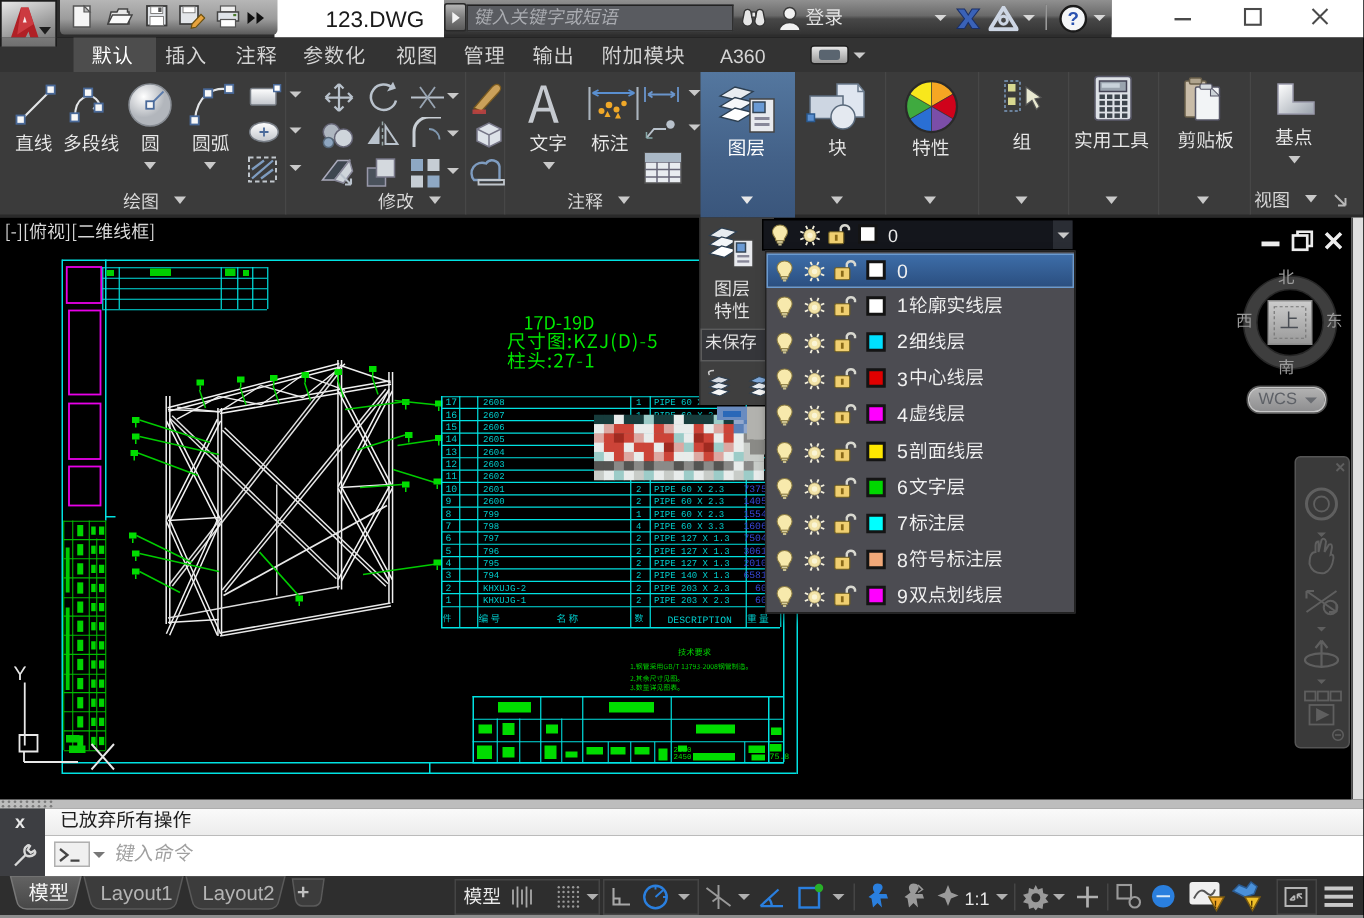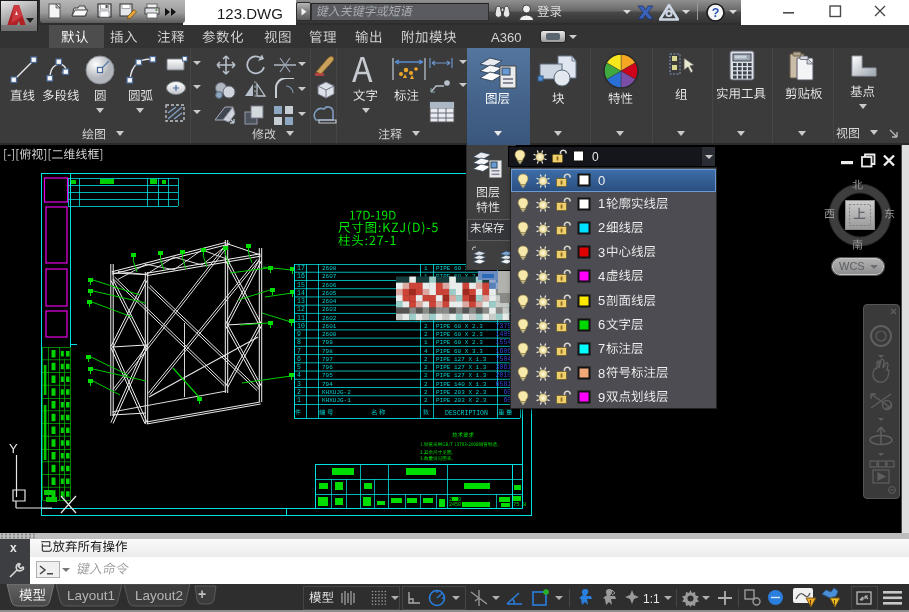--- a/index.html
+++ b/index.html
@@ -110,21 +110,21 @@
     </svg>
 <svg class="abs" style="left:309px;top:30px" width="30" height="18" viewBox="0 0 30 18">
       <path transform="translate(0,11.9)" d="M2.8 -5.9V1.1H3.9V0.6H10.4V1.1H11.4V-2.3H3.9V-3.2H10.7V-5.9ZM10.4 -0.2H3.9V-1.5H10.4ZM5.9 -8.4C6.1 -8.1 6.2 -7.8 6.4 -7.5H1.4V-5.3H2.3V-6.8H11.3V-5.3H12.4V-7.5H7.4C7.3 -7.9 7 -8.3 6.8 -8.6ZM3.9 -5.1H9.7V-4H3.9ZM2.3 -11.4C1.9 -10.2 1.3 -9.1 0.6 -8.3C0.8 -8.2 1.3 -8 1.5 -7.8C1.8 -8.3 2.2 -8.9 2.6 -9.5H3.5C3.8 -9 4.1 -8.4 4.2 -8L5.1 -8.3C5 -8.6 4.7 -9.1 4.5 -9.5H6.5V-10.2H2.9C3 -10.6 3.1 -10.9 3.2 -11.2ZM8 -11.4C7.7 -10.4 7.2 -9.4 6.6 -8.8C6.9 -8.7 7.3 -8.5 7.5 -8.3C7.8 -8.6 8 -9 8.3 -9.5H9.2C9.6 -9 10 -8.3 10.2 -8L11 -8.3C10.9 -8.6 10.6 -9.1 10.3 -9.5H12.7V-10.2H8.6C8.7 -10.5 8.9 -10.9 9 -11.2Z M20.4 -7.3H22.5V-5.5H20.4ZM23.4 -7.3H25.4V-5.5H23.4ZM20.4 -9.8H22.5V-8.1H20.4ZM23.4 -9.8H25.4V-8.1H23.4ZM18.3 -0.3V0.6H27.1V-0.3H23.4V-2.2H26.6V-3.1H23.4V-4.7H26.4V-10.7H19.5V-4.7H22.4V-3.1H19.3V-2.2H22.4V-0.3ZM14.5 -1.4 14.7 -0.3C15.9 -0.7 17.5 -1.2 18.9 -1.7L18.8 -2.7L17.3 -2.2V-5.6H18.6V-6.5H17.3V-9.5H18.8V-10.4H14.6V-9.5H16.3V-6.5H14.8V-5.6H16.3V-1.9C15.6 -1.7 15 -1.5 14.5 -1.4Z" fill="#d4d4d4"></path>
     </svg>
 <svg class="abs" style="left:355px;top:30px" width="30" height="18" viewBox="0 0 30 18">
       <path transform="translate(0,11.9)" d="M9.9 -6V-1.1H10.7V-6ZM11.6 -6.5V-0.1C11.6 0.1 11.6 0.1 11.4 0.1C11.2 0.1 10.7 0.1 10.1 0.1C10.2 0.4 10.3 0.7 10.4 1C11.2 1 11.7 0.9 12 0.8C12.4 0.7 12.4 0.4 12.4 -0.1V-6.5ZM1 -4.5C1.1 -4.6 1.5 -4.6 1.9 -4.6H3V-2.8C2.1 -2.6 1.2 -2.4 0.6 -2.3L0.8 -1.3L3 -1.8V1.1H3.8V-2.1L5 -2.4L4.9 -3.2L3.8 -3V-4.6H4.9V-5.6H3.8V-7.6H3V-5.6H1.8C2.1 -6.5 2.5 -7.6 2.7 -8.8H5V-9.7H2.9C3 -10.2 3.1 -10.7 3.2 -11.2L2.2 -11.3C2.2 -10.8 2.1 -10.2 2 -9.7H0.6V-8.8H1.8C1.6 -7.7 1.4 -6.8 1.2 -6.4C1 -5.8 0.9 -5.4 0.6 -5.3C0.8 -5.1 0.9 -4.6 1 -4.5ZM8.9 -11.4C8 -10 6.3 -8.6 4.7 -7.9C4.9 -7.7 5.2 -7.4 5.4 -7.1C5.7 -7.3 6.1 -7.5 6.4 -7.7V-7.2H11.4V-7.8C11.8 -7.6 12.1 -7.4 12.5 -7.2C12.6 -7.5 12.9 -7.8 13.1 -8C11.7 -8.7 10.4 -9.4 9.4 -10.6L9.7 -11ZM6.8 -8C7.6 -8.6 8.3 -9.2 8.9 -9.9C9.6 -9.2 10.3 -8.5 11.2 -8ZM8.3 -5.5V-4.4H6.4V-5.5ZM5.6 -6.3V1H6.4V-1.8H8.3V0C8.3 0.1 8.3 0.2 8.2 0.2C8 0.2 7.7 0.2 7.2 0.2C7.4 0.4 7.5 0.8 7.5 1C8.1 1 8.5 1 8.8 0.9C9.1 0.7 9.1 0.4 9.1 0V-6.3ZM6.4 -3.6H8.3V-2.5H6.4Z M15.4 -4.6V0.3H25V1.1H26.1V-4.6H25V-0.7H21.3V-5.5H25.5V-10.1H24.4V-6.4H21.3V-11.3H20.2V-6.4H17.1V-10.1H16V-5.5H20.2V-0.7H16.5V-4.6Z" fill="#d4d4d4"></path>
     </svg>
 <svg class="abs" style="left:401px;top:30px" width="58" height="18" viewBox="0 0 58 18">
       <path transform="translate(0,11.9)" d="M7.7 -5.6C8.2 -4.6 8.9 -3.3 9.1 -2.5L10 -2.9C9.7 -3.7 9.1 -5 8.5 -5.9ZM10.8 -11.2V-8.2H7.5V-7.3H10.8V-0.2C10.8 0 10.7 0.1 10.5 0.1C10.3 0.1 9.7 0.1 9 0.1C9.1 0.3 9.3 0.8 9.3 1.1C10.3 1.1 10.9 1 11.3 0.9C11.7 0.7 11.8 0.4 11.8 -0.2V-7.3H13V-8.2H11.8V-11.2ZM7 -11.3C6.4 -9.4 5.4 -7.4 4.3 -6.2C4.5 -6 4.8 -5.5 4.9 -5.3C5.3 -5.7 5.6 -6.2 5.9 -6.7V1H6.8V-8.3C7.2 -9.2 7.6 -10.1 7.9 -11.1ZM1.1 -10.8V1.1H2V-9.8H3.7C3.4 -8.9 3.1 -7.7 2.7 -6.7C3.6 -5.5 3.8 -4.6 3.8 -3.8C3.8 -3.4 3.7 -3 3.5 -2.8C3.4 -2.8 3.3 -2.7 3.1 -2.7C3 -2.7 2.7 -2.7 2.4 -2.7C2.6 -2.5 2.7 -2.1 2.7 -1.8C3 -1.8 3.3 -1.8 3.5 -1.9C3.8 -1.9 4 -2 4.2 -2.1C4.5 -2.4 4.7 -3 4.7 -3.7C4.7 -4.6 4.5 -5.6 3.6 -6.8C4 -7.9 4.5 -9.3 4.8 -10.4L4.2 -10.8L4 -10.8Z M21.7 -9.7V0.9H22.7V-0.1H25.3V0.8H26.3V-9.7ZM22.7 -1.1V-8.7H25.3V-1.1ZM16.6 -11.2 16.6 -8.8H14.7V-7.8H16.6C16.5 -4.4 16.1 -1.4 14.4 0.4C14.6 0.6 15 0.9 15.2 1.1C17 -0.9 17.5 -4.1 17.6 -7.8H19.6C19.5 -2.6 19.4 -0.7 19.1 -0.4C19 -0.2 18.9 -0.1 18.7 -0.1C18.4 -0.1 17.8 -0.1 17.2 -0.2C17.4 0.1 17.5 0.5 17.5 0.8C18.1 0.9 18.7 0.9 19.1 0.8C19.5 0.8 19.8 0.6 20 0.3C20.4 -0.3 20.5 -2.3 20.6 -8.3C20.6 -8.4 20.6 -8.8 20.6 -8.8H17.6L17.6 -11.2Z M34.4 -5.6H39.1V-4.7H34.4ZM34.4 -7.3H39.1V-6.4H34.4ZM37.9 -11.3V-10.2H35.8V-11.3H34.8V-10.2H32.9V-9.4H34.8V-8.3H35.8V-9.4H37.9V-8.3H38.9V-9.4H40.8V-10.2H38.9V-11.3ZM33.4 -8.1V-3.9H36.2C36.1 -3.5 36.1 -3.1 36 -2.8H32.6V-1.9H35.7C35.2 -0.9 34.2 -0.2 32.2 0.3C32.4 0.5 32.7 0.9 32.8 1.1C35.1 0.5 36.2 -0.5 36.7 -1.9C37.4 -0.4 38.7 0.6 40.4 1.1C40.6 0.8 40.8 0.4 41 0.2C39.5 -0.1 38.4 -0.8 37.7 -1.9H40.7V-2.8H37C37.1 -3.1 37.1 -3.5 37.2 -3.9H40.1V-8.1ZM30.4 -11.3V-8.7H28.7V-7.8H30.4V-7.8C30 -5.9 29.2 -3.8 28.4 -2.7C28.6 -2.4 28.9 -2 29 -1.7C29.5 -2.5 30 -3.7 30.4 -5V1.1H31.3V-5.9C31.7 -5.2 32.1 -4.3 32.3 -3.9L32.9 -4.6C32.7 -5 31.7 -6.7 31.3 -7.2V-7.8H32.7V-8.7H31.3V-11.3Z M52.9 -5.1H50.8C50.8 -5.6 50.9 -6.1 50.9 -6.6V-8.1H52.9ZM49.9 -11.2V-9.1H47.4V-8.1H49.9V-6.6C49.9 -6.1 49.9 -5.6 49.8 -5.1H47V-4.2H49.7C49.3 -2.4 48.3 -0.9 45.9 0.3C46.1 0.5 46.5 0.9 46.6 1.1C49.1 -0.2 50.2 -1.9 50.6 -3.7C51.3 -1.5 52.5 0.2 54.4 1.1C54.5 0.8 54.8 0.4 55.1 0.2C53.2 -0.5 52 -2.1 51.4 -4.2H54.8V-5.1H53.9V-9.1H50.9V-11.2ZM42.5 -2.2 42.9 -1.2C44.1 -1.7 45.6 -2.4 47 -3.1L46.8 -4L45.3 -3.3V-7.1H46.8V-8.1H45.3V-11.2H44.3V-8.1H42.7V-7.1H44.3V-2.9C43.6 -2.6 43 -2.4 42.5 -2.2Z" fill="#d4d4d4"></path>
     </svg>
-<div class="abs" style="left:480px;top:30px;font-size:13px;color:#d4d4d4;white-space:nowrap;margin-left:11px;">A360</div>
+<div class="abs" style="left:480px;top:30px;font-size:13px;color:#d4d4d4;white-space:nowrap;">A360</div>
 <div class="abs" style="left:540px;top:30px;width:26px;height:13px;background:linear-gradient(#e8e8e8,#9a9a9a);border-radius:3px;border:1px solid #222;"></div>
 <svg class="abs" style="left:546px;top:33px;" width="14" height="8" viewBox="0 0 14 8">
       <rect x="0" y="0" width="14" height="7" rx="2" fill="#5a6570"></rect>
     </svg>
 <div class="abs" style="left:569.0px;top:35.0px;width:0;height:0;border-left:4.0px solid transparent;border-right:4.0px solid transparent;border-top:4px solid #cccccc;"></div>
 <div class="abs" style="left:0px;top:48px;width:909px;height:97px;background:#3b3b3b;"></div>
 <div class="abs" style="left:0px;top:143px;width:909px;height:2px;background:#2a2a2a;"></div>
 <div class="abs" style="left:190px;top:48px;width:1px;height:95px;background:#2e2e2e;border-right:1px solid #474747;"></div>
 <div class="abs" style="left:310px;top:48px;width:1px;height:95px;background:#2e2e2e;border-right:1px solid #474747;"></div>
 <div class="abs" style="left:336px;top:48px;width:1px;height:95px;background:#2e2e2e;border-right:1px solid #474747;"></div>

